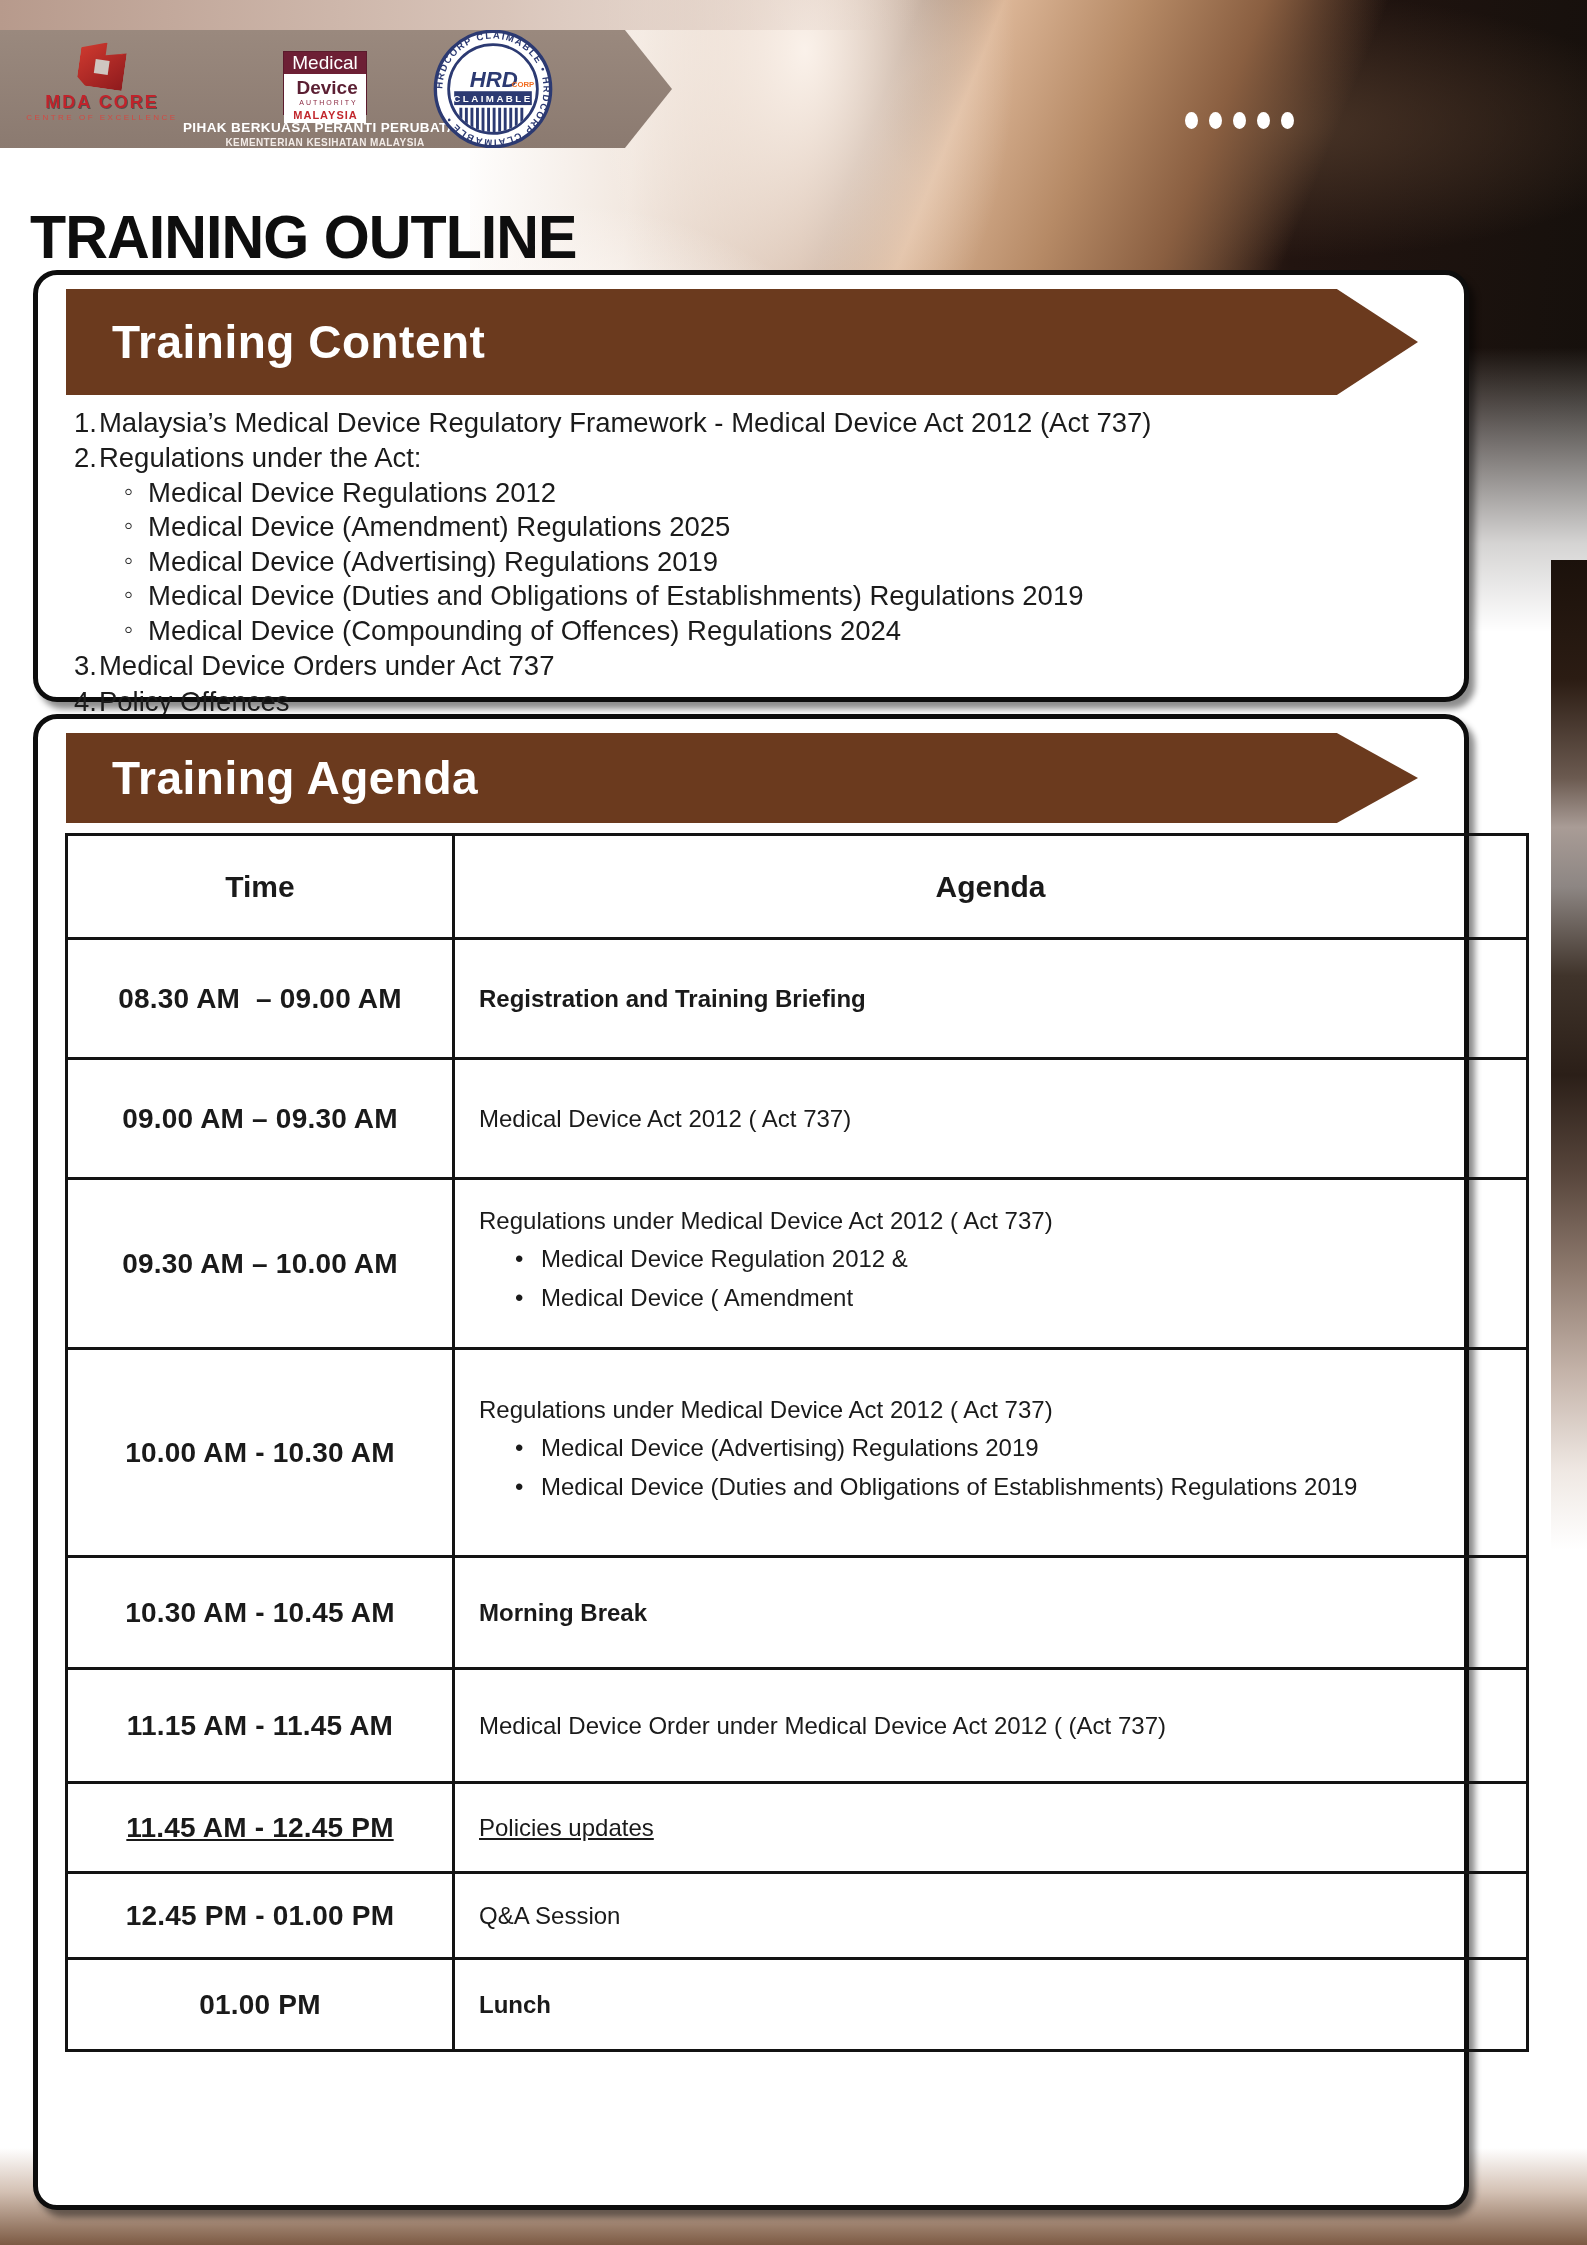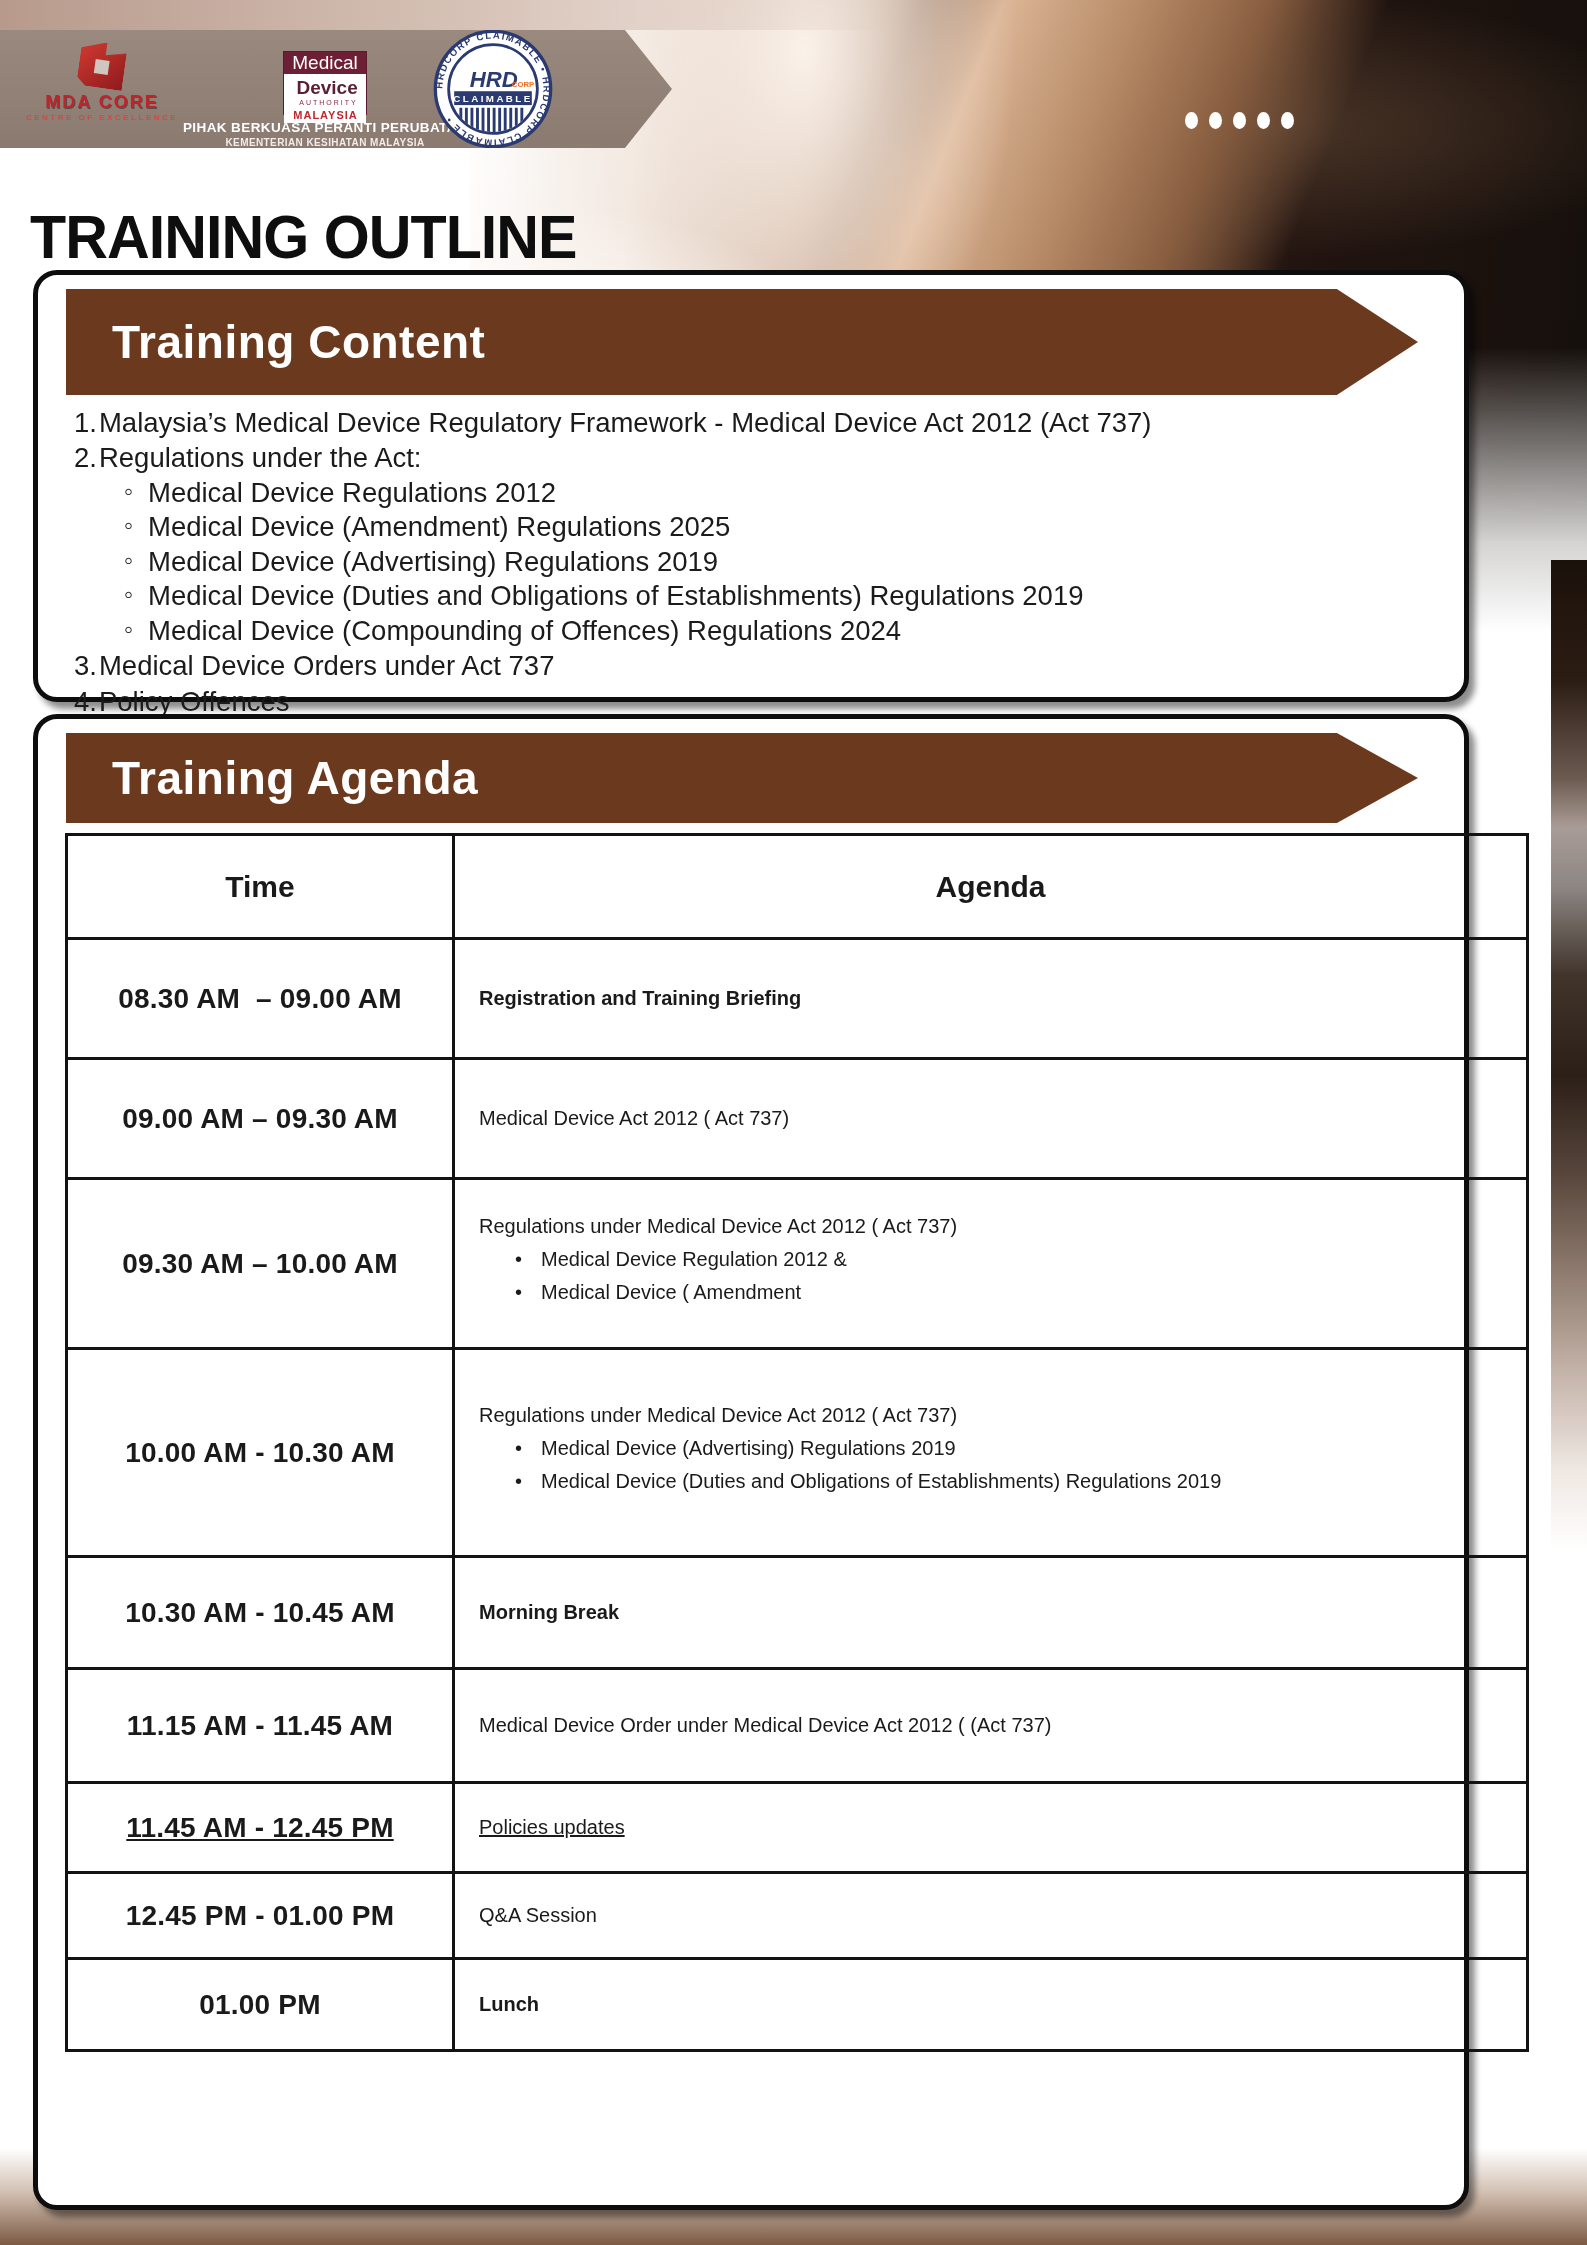--- a/index.html
+++ b/index.html
@@ -44,21 +44,21 @@
     clip-path:polygon(0 0, 93% 0, 100% 50%, 93% 100%, 0 100%);
   }
   .mda-core{ position:absolute; left:22px; top:12px; width:160px; text-align:center; }
   .mda-icon{ position:relative; width:46px; height:46px; margin:0 auto 4px;
     background:linear-gradient(135deg,#d23b30,#8e1a1d); transform:rotate(8deg);
     clip-path:polygon(0 18%, 55% 0, 55% 28%, 100% 18%, 100% 100%, 20% 100%, 0 82%);
   }
   .mda-icon::before{ content:""; position:absolute; left:16px; top:18px; width:14px; height:14px; background:#cfc6c0; }
   .mda-icon::after{ content:""; position:absolute; right:4px; top:2px; width:8px; height:8px; background:#d23b30; box-shadow:10px -6px 0 0 #d23b30; }
   .mda-core .t1{ font-size:18px; font-weight:bold; letter-spacing:2px; color:#c1232b; text-shadow:1px 1px 0 #55504c; }
-  .mda-core .t2{ font-size:8px; font-weight:bold; letter-spacing:2.5px; color:#d24a43; }
+  .mda-core .t2{ font-size:8px; font-weight:normal; letter-spacing:2.5px; color:#d24a43; }
 
   .md-logo-wrap{ position:absolute; left:175px; top:8px; width:300px; text-align:center; }
   .md-flag{ display:inline-flex; align-items:stretch; height:62px; background:#6d1f35; padding-left:0; box-shadow:0 0 0 1px #5a1a2c;flex-direction:column; }
   .md-chev{ width:22px; background:repeating-linear-gradient(90deg,#6d1f35 0 5px,#ffffff 5px 7px,#6d1f35 7px 12px); transform:skewY(-8deg); margin-right:2px; }
   .md-left{ display:flex; align-items:center; padding:0 8px; color:#fff; font-size:19px; }
   .md-right{ background:#fff; color:#5b1f33; padding:4px 8px 2px; text-align:right; display:flex; flex-direction:column; justify-content:center; }
   .md-right .dv{ font-size:19px; font-weight:bold; line-height:1; }
   .md-right .au{ font-size:7px; letter-spacing:2px; color:#8a2740; margin-top:2px; }
   .md-right .my{ font-size:11px; font-weight:bold; color:#c1272d; letter-spacing:1px; margin-top:3px; }
   .md-cap1{ font-size:13.5px; font-weight:bold; color:#ffffff; letter-spacing:.4px; margin-top:6px; }
@@ -101,21 +101,21 @@
   .subs{ list-style:none; margin:2px 0 0 0; padding-left:50px; }
   .subs li{ position:relative; padding-left:24px; margin-bottom:2px; }
   .subs li::before{ content:"◦"; position:absolute; left:0; top:-1px; font-size:26px; color:#333; }
 
   
   table.agenda{ border-collapse:collapse; table-layout:fixed; margin:10px 0 0 27px; width:1464px; }
   .agenda th, .agenda td{ border:3.5px solid #131313; vertical-align:middle; }
   .agenda col.c-time{ width:387px; }
   .agenda th{ font-size:30px; font-weight:bold; text-align:center; }
   td.time{ text-align:center; font-weight:bold; font-size:28px; white-space:pre-wrap; letter-spacing:.2px; }
-  td.agenda-cell{ padding:10px 12px 10px 24px; font-size:20px; }
+  td.agenda-cell{ padding:10px 12px 10px 24px; font-size:24px; }
   tr.bold td.agenda-cell{ font-weight:bold; }
   .bullets{ list-style:none; margin-top:8px; padding-left:34px; max-width:960px; }
   .bullets li{ position:relative; padding-left:28px; margin:6px 0; line-height:1.35; }
   .bullets li::before{ content:"•"; position:absolute; left:2px; top:0; }
 </style>
 </head>
 <body>
 
 <div class="photo-top"></div>
 <div class="photo-sliver"></div>

